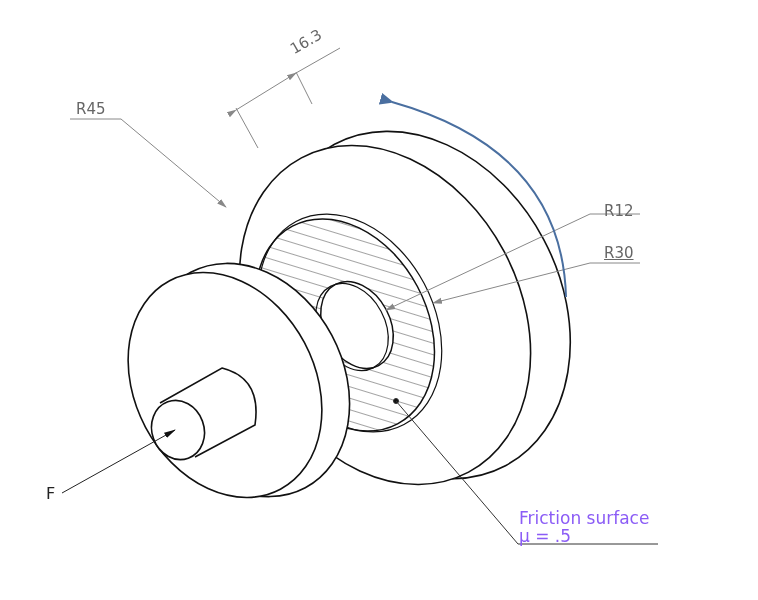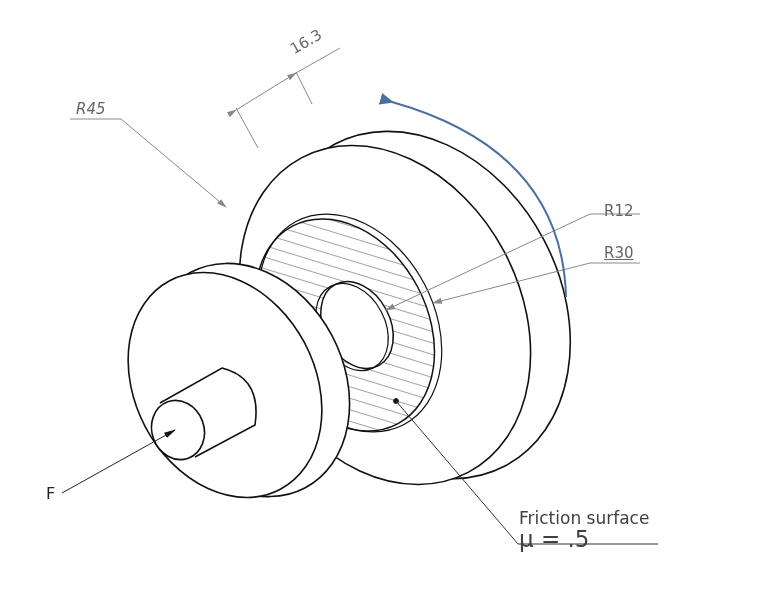--- a/index.html
+++ b/index.html
@@ -1,22 +1,22 @@
 <!DOCTYPE html>
 <html><head>
   <meta charset="utf-8">
   <style>
     html, body { margin: 0; padding: 0; background: #ffffff; }
     body { width: 758px; height: 600px; position: relative; overflow: hidden; }
     #canvas { position: absolute; left: 0; top: 0; width: 758px; height: 600px; }
     .label { position: absolute; font-family: "DejaVu Sans", sans-serif; color: #555; white-space: nowrap; }
     .dim-label { font-size: 15px; color: #666; }
     .f-label { font-size: 16px; color: #222; }
-    .note { font-size: 17px; color: #404040; }
-    .note2 { font-size: 23px; color: #404040; }
+    .note { font-size: 17px; color: #8b5cf6; }
+    .note2 { font-size: 17px; color: #8b5cf6; }
   </style>
 </head>
 <body>
 
 <svg id="canvas" viewBox="0 0 758 600" xmlns="http://www.w3.org/2000/svg">
   <defs>
     <pattern id="hatch" patternUnits="userSpaceOnUse" width="11" height="11" patternTransform="rotate(-45)">
       <line x1="0" y1="0" x2="0" y2="11" stroke="#333" stroke-width="0.9"></line>
     </pattern>
     <marker id="arrowGray" markerWidth="10" markerHeight="8" refX="9" refY="4" orient="auto" markerUnits="userSpaceOnUse">
@@ -82,18 +82,18 @@
   <g stroke="#333" stroke-width="1" fill="none">
     <circle cx="396" cy="401" r="2.5" fill="#111"></circle>
     <line x1="396" y1="401" x2="518" y2="544"></line>
     <line x1="518" y1="544" x2="658" y2="544"></line>
   </g>
 
   <path d="M566 297 Q562 150 392 102" fill="none" stroke="#4a6fa0" stroke-width="2" marker-end="url(#arrowBlue)"></path>
 </svg>
 
 <div class="label dim-label" style="left:296px; top:40px; transform:rotate(-30deg); transform-origin:left bottom;">16.3</div>
-<div class="label dim-label" style="left:76px; top:100px;font-style:italic;">R45</div>
+<div class="label dim-label" style="left:76px; top:100px;">R45</div>
 <div class="label dim-label" style="left:604px; top:202px;">R12</div>
 <div class="label dim-label" style="left:604px; top:244px;text-decoration:underline;">R30</div>
 <div class="label f-label" style="left:46px; top:484px;">F</div>
 <div class="label note" style="left:519px; top:508px;">Friction surface</div>
 <div class="label note2" style="left:519px; top:526px;">μ = .5</div>
 
 </body></html>

